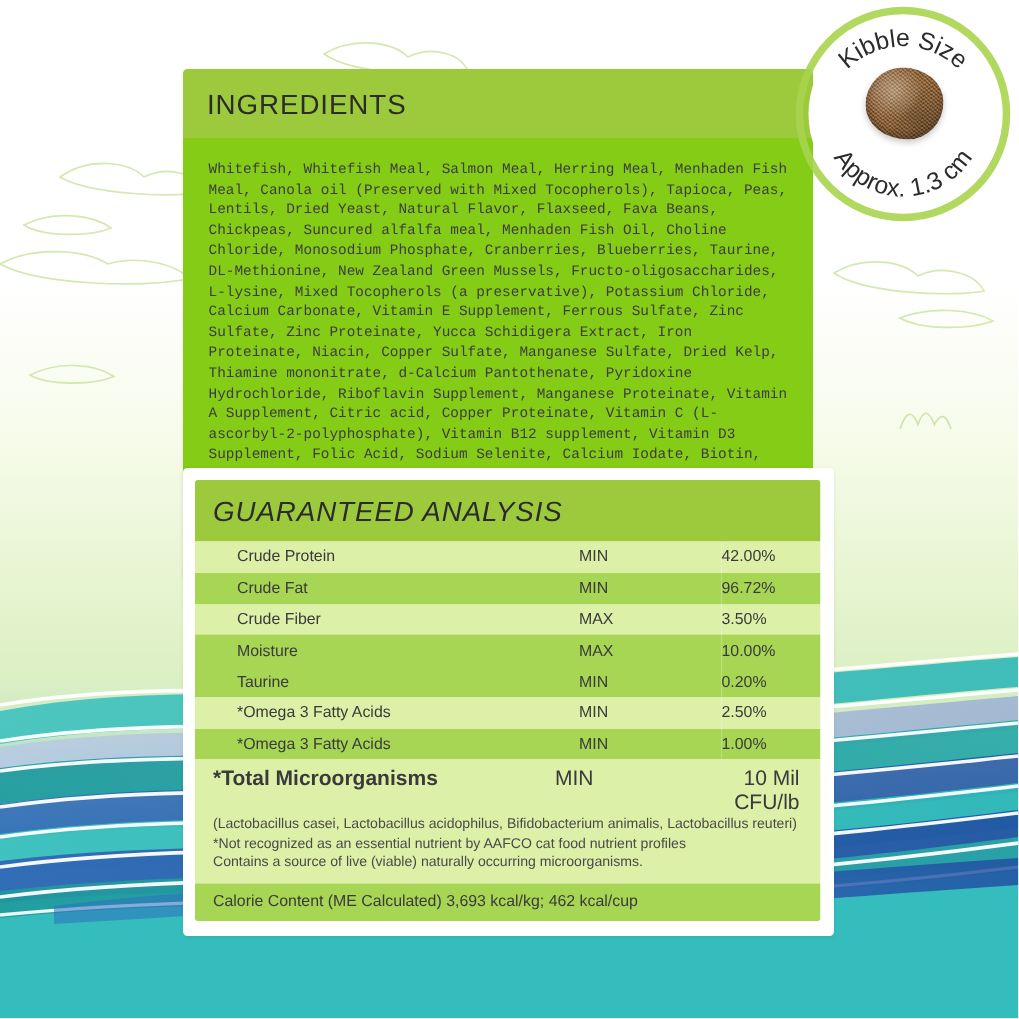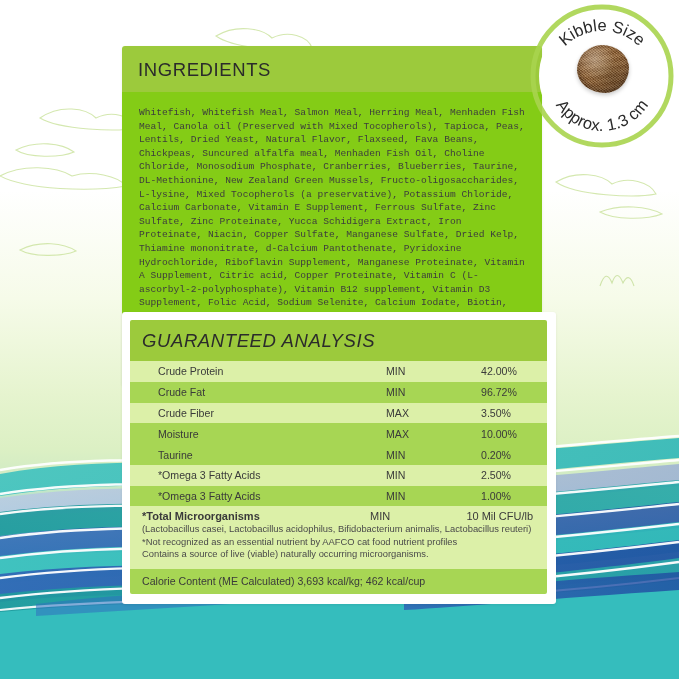--- a/index.html
+++ b/index.html
@@ -120,21 +120,21 @@
   .ga-table td.c-qual  { width: 95px; }
   .ga-table td.c-value { text-align: left; padding-right: 28px; margin-top: 40px; }
 
   
   .micro-block {
     background: #dcf0a8;
     padding: 2px 12px 8px 12px;
   }
   .micro-main {
     display: flex;
-    font-size: 11px;
+    font-size: 14px;
     color: #3a3a3a;
     padding: 2px 0 1px 0;
   }
   .micro-main .m-name  { width: 228px; font-weight: bold; }
   .micro-main .m-qual  { width: 95px; }
   .micro-main .m-value { text-align: right; flex: 1; padding-right: 2px; }
   .micro-note {
     font-size: 9.4px;
     line-height: 12.4px;
     color: #4a4a4a;

